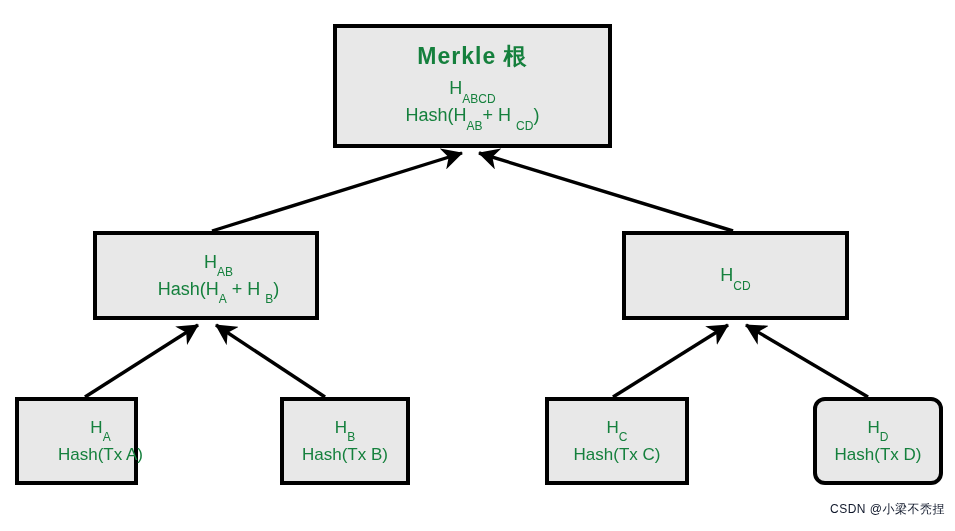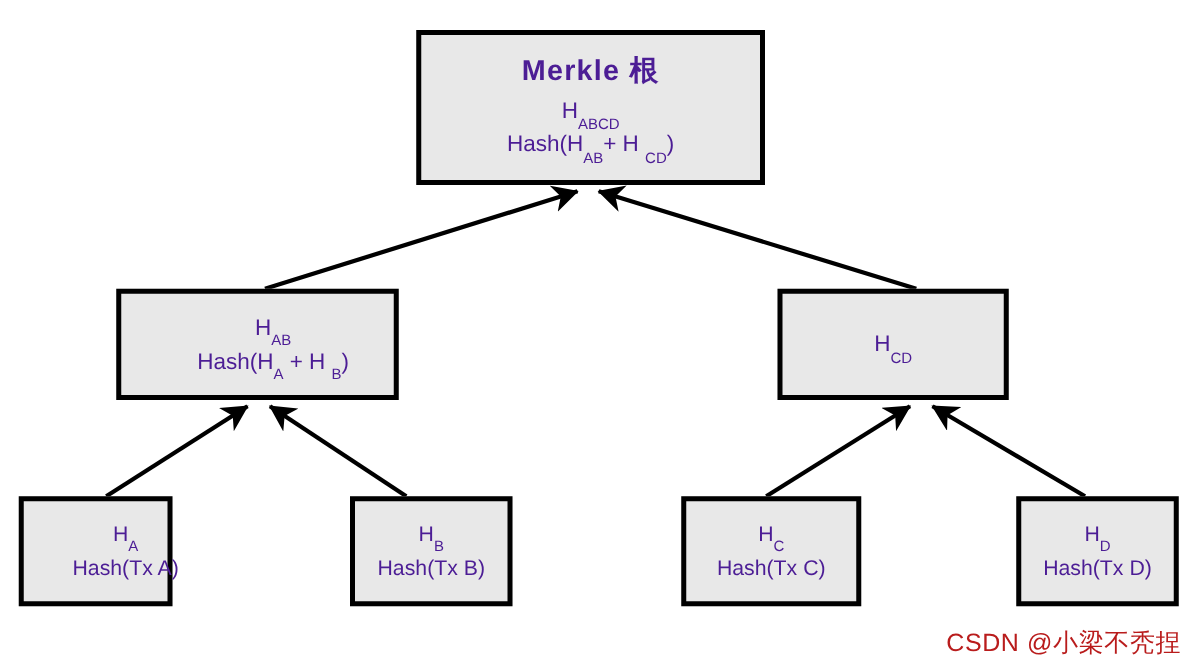--- a/index.html
+++ b/index.html
@@ -15,34 +15,34 @@
     position: absolute;
     left: 0; top: 0;
     width: 955px; height: 531px;
     pointer-events: none;
   }
   .node {
     position: absolute;
     box-sizing: border-box;
     background: #e8e8e8;
     border: 4px solid #000000;
-    color: #4c1d95;
+    color: #15803d;
     display: flex;
     flex-direction: column;
     align-items: center;
     justify-content: center;
     text-align: center;
   }
   .node-root    { left: 333px; top: 24px;  width: 279px; height: 124px; }
   .node-hab     { left: 93px;  top: 231px; width: 226px; height: 89px; padding-left: 25px;  }
-  .node-hcd     { left: 622px; top: 231px; width: 185px; height: 89px; gap: 20px;  }
+  .node-hcd     { left: 622px; top: 231px; width: 227px; height: 89px; gap: 20px;  }
   .node-leaf-a  { left: 15px;  top: 397px; width: 123px; height: 88px; padding-left: 48px;  }
   .node-leaf-b  { left: 280px; top: 397px; width: 130px; height: 88px; align-items: center;  }
   .node-leaf-c  { left: 545px; top: 397px; width: 144px; height: 88px;  }
-  .node-leaf-d  { left: 813px; top: 397px; width: 130px; height: 88px;  }
+  .node-leaf-d  { left: 813px; top: 397px; width: 130px; height: 88px; border-radius: 12px;  }
 
   .title {
     font-size: 23px;
     font-weight: bold;
     letter-spacing: 1px;
     margin-bottom: 5px;
     line-height: 1.2;
   }
   .line {
     font-size: 18px;
@@ -55,22 +55,22 @@
     font-size: 12px;
     position: relative;
     top: 4px;
     line-height: 0;
     letter-spacing: 0;
   }
   .watermark {
     position: absolute;
     right: 10px;
     top: 501px;
-    font-size: 20px;
-    color: #b91c1c;
+    font-size: 12px;
+    color: #0f172a;
     text-shadow: 1px 1px 0 #ffffff;
     letter-spacing: 0.5px;
   }
 </style>
 </head>
 <body>
 
 <div class="canvas">
 
   <svg class="arrows" viewBox="0 0 955 531" xmlns="http://www.w3.org/2000/svg">

